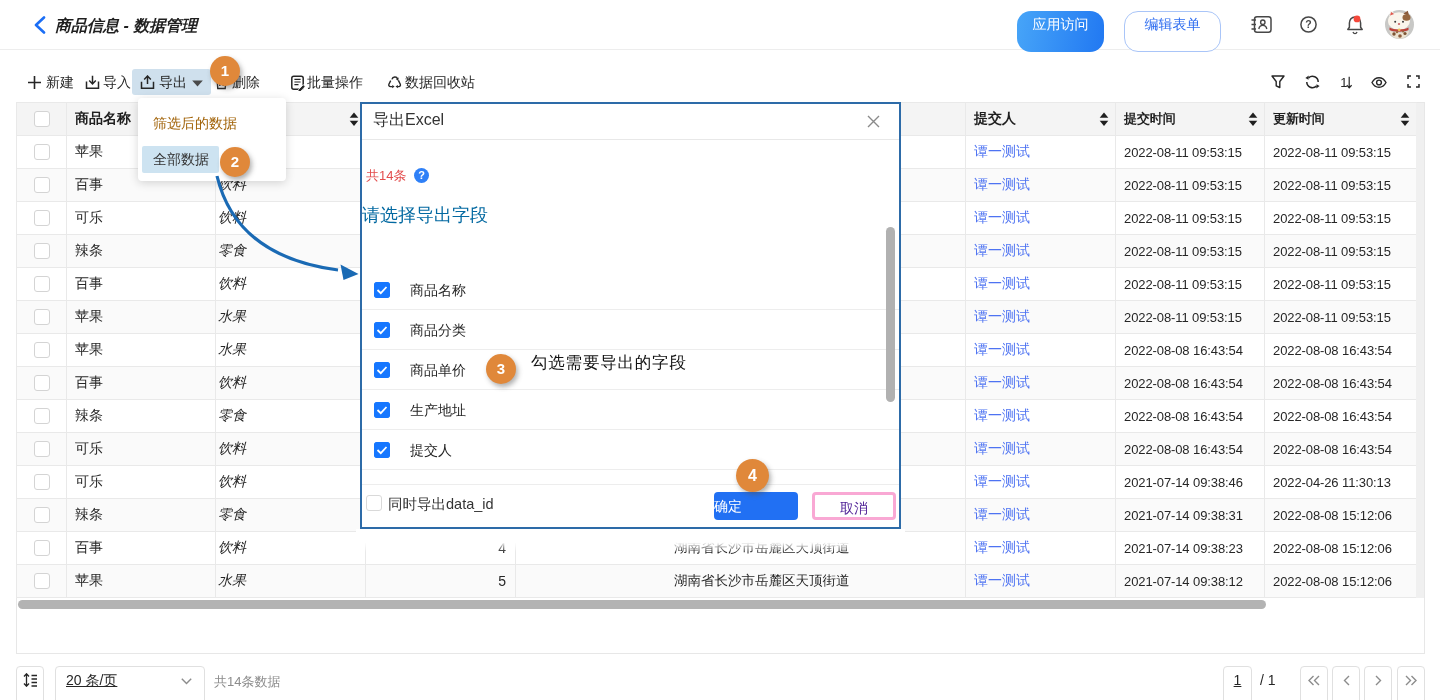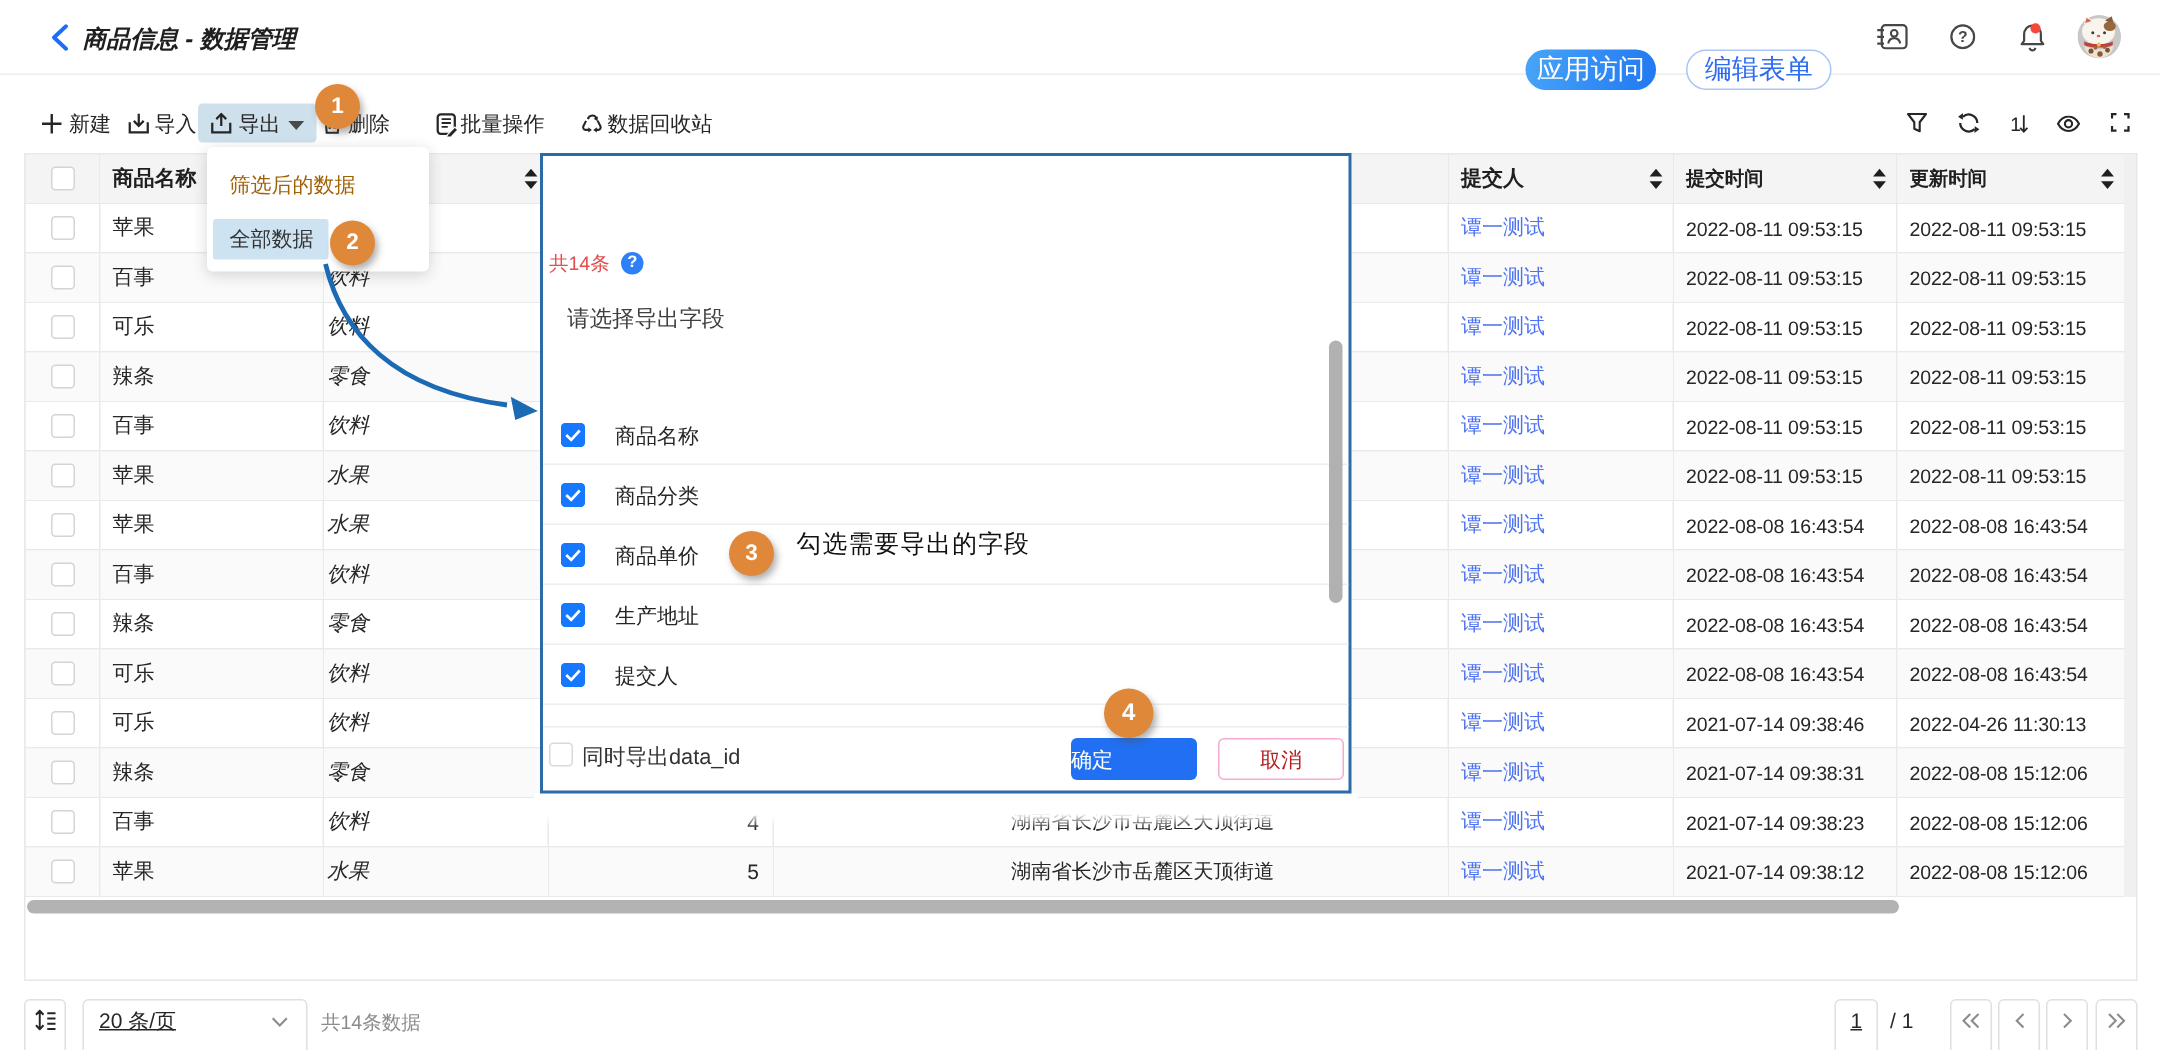--- a/index.html
+++ b/index.html
@@ -3,22 +3,22 @@
 <meta charset="utf-8">
 <style>
 * { margin:0; padding:0; box-sizing:border-box; }
 html,body { width:1440px; height:700px; overflow:hidden; background:#fff;
   font-family:"Liberation Sans", sans-serif; color:#262626; }
 .abs { position:absolute; }
 
 #topnav { position:absolute; left:0; top:0; width:1440px; height:50px; background:#fff;
   border-bottom:1px solid #ededed; }
 #title { position:absolute; left:55px; top:16px; font-size:16px; font-weight:bold; color:#1f1f1f;font-style:italic; }
-.pill { position:absolute; top:11px; height:27px; border-radius:14px; font-size:18px;
-  line-height:25px; text-align:center;margin-top:22px; }
+.pill { position:absolute; top:11px; height:41px; border-radius:14px; font-size:14px;
+  line-height:25px; text-align:center; }
 #btn-access { left:1017px; width:87px; background:linear-gradient(100deg,#47a5f8 0%,#2178f2 100%);
   color:#fff; line-height:27px; }
 #btn-edit { left:1124px; width:97px; background:#fff; border:1px solid #a9c5f8; color:#2d6cf0; }
 
 .titem { position:absolute; top:68px; height:27px; font-size:14px; color:#262626; }
 #btn-export { position:absolute; left:132px; top:69px; width:79px; height:26px; background:#cfe0ed; border-radius:3px; }
 .ticon { position:absolute; top:75px; }
 
 #tcontainer { position:absolute; left:16px; top:102px; width:1409px; height:552px;
   border:1px solid #e7e7e7; background:#fff; }
@@ -425,23 +425,29 @@
 <div id="dropdown">
   <div id="dd1">筛选后的数据</div>
   <div id="dd2">全部数据</div>
 </div>
 <svg class="abs" style="left:200px;top:160px;z-index:25" width="170" height="130" viewBox="0 0 170 130">
   <path d="M 17 16 C 28 62 62 100 138 110" fill="none" stroke="#1a6ab4" stroke-width="3.2"></path>
   <polygon points="158.5,114 140.5,104.5 143.5,120 " fill="#1a6ab4"></polygon>
 </svg>
 <div class="abs" id="fade" style="left:356px;top:529px;width:549px;height:23px;background:linear-gradient(180deg,#ffffff 0%,#ffffff 58%,rgba(255,255,255,0) 100%);z-index:25"></div>
 <div id="modal">
+  <div id="mhead">
+    <div id="mtitle">导出Excel</div>
+    <svg class="abs" style="right:19px;top:11px" width="13" height="13" viewBox="0 0 13 13">
+      <path d="M1 1 L12 12 M12 1 L1 12" stroke="#8a8a8a" stroke-width="1.4"></path>
+    </svg>
+  </div>
   <div class="abs" style="left:4px;top:63px;font-size:13px;color:#e34d4d">共14条</div>
   <div class="abs" style="left:52px;top:64px;width:15px;height:15px;border-radius:50%;background:#2f80f7;color:#fff;font-size:11px;font-weight:bold;text-align:center;line-height:15px">?</div>
-  <div class="abs" style="left:16px;top:99px;font-size:15px;color:#404040">请选择导出字段</div>
+  <div class="abs" style="left:0;top:99px;font-size:18px;color:#0369a1">请选择导出字段</div>
   <div class="mrow" style="top:166px">
     <svg class="mcb" width="16" height="16" viewBox="0 0 16 16">
         <rect width="16" height="16" rx="3" fill="#1677ff"></rect>
         <polyline points="3.5,8 6.8,11.2 12.5,5" fill="none" stroke="#fff" stroke-width="1.8"></polyline>
       </svg>
     <div class="mlabel">商品名称</div>
   </div>
   <div class="mrow" style="top:206px">
     <svg class="mcb" width="16" height="16" viewBox="0 0 16 16">
         <rect width="16" height="16" rx="3" fill="#1677ff"></rect>
@@ -468,19 +474,19 @@
         <rect width="16" height="16" rx="3" fill="#1677ff"></rect>
         <polyline points="3.5,8 6.8,11.2 12.5,5" fill="none" stroke="#fff" stroke-width="1.8"></polyline>
       </svg>
     <div class="mlabel">提交人</div>
   </div>
   <div class="abs" style="left:0;top:380px;width:537px;border-bottom:1px solid #ededed"></div>
   <div class="abs" style="left:524px;top:123px;width:9px;height:175px;background:#b1b1b1;border-radius:4.5px"></div>
   <div class="abs" style="left:4px;top:391px;width:16px;height:16px;border:1px solid #d9d9d9;border-radius:3px;background:#fff"></div>
   <div class="abs" style="left:26px;top:391px;font-size:14.5px;color:#333">同时导出data_id</div>
   <div class="abs" style="left:352px;top:388px;width:84px;height:28px;background:#2170f3;border-radius:4px;color:#fff;font-size:14px;text-align:left;line-height:28px">确定</div>
-  <div class="abs" style="left:450px;top:388px;width:84px;height:28px;background:#fff;border:1px solid #f9a8d4;border-radius:4px;color:#b91c1c;font-size:14px;text-align:center;line-height:26px">取消</div>
+  <div class="abs" style="left:450px;top:388px;width:84px;height:28px;background:#fff;border:3px solid #f9a8d4;border-radius:4px;color:#4c1d95;font-size:14px;text-align:center;line-height:26px">取消</div>
 </div>
 <div class="badge" style="left:210px;top:56px;width:30px;height:30px;font-size:15px;line-height:30px;">1</div>
 <div class="badge" style="left:220px;top:147px;width:30px;height:30px;font-size:15px;line-height:30px;">2</div>
 <div class="badge" style="left:486px;top:354px;width:30px;height:30px;font-size:15px;line-height:30px;z-index:45">3</div>
 <div class="badge" style="left:736px;top:459px;width:33px;height:33px;font-size:16px;line-height:33px;z-index:45">4</div>
 <div class="abs" style="left:531px;top:352px;width:220px;white-space:nowrap;font-size:16.5px;font-weight:normal;color:#111;letter-spacing:0.8px;z-index:45">勾选需要导出的字段</div>
 
 </body></html>

